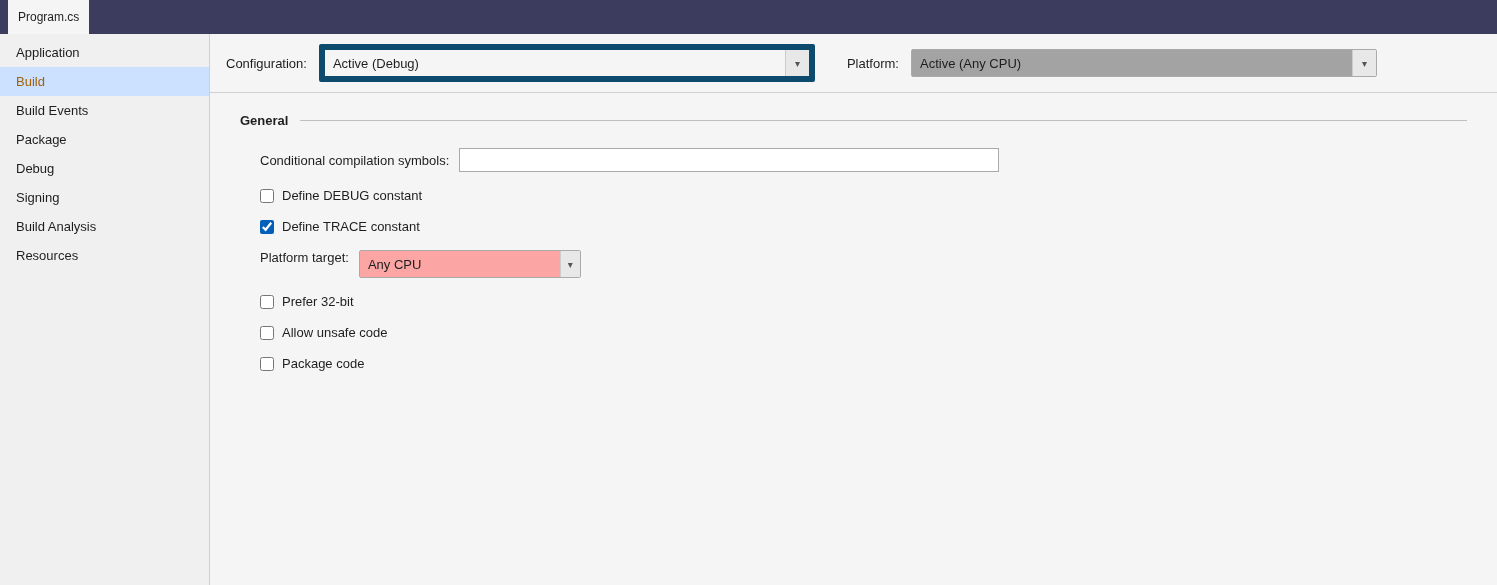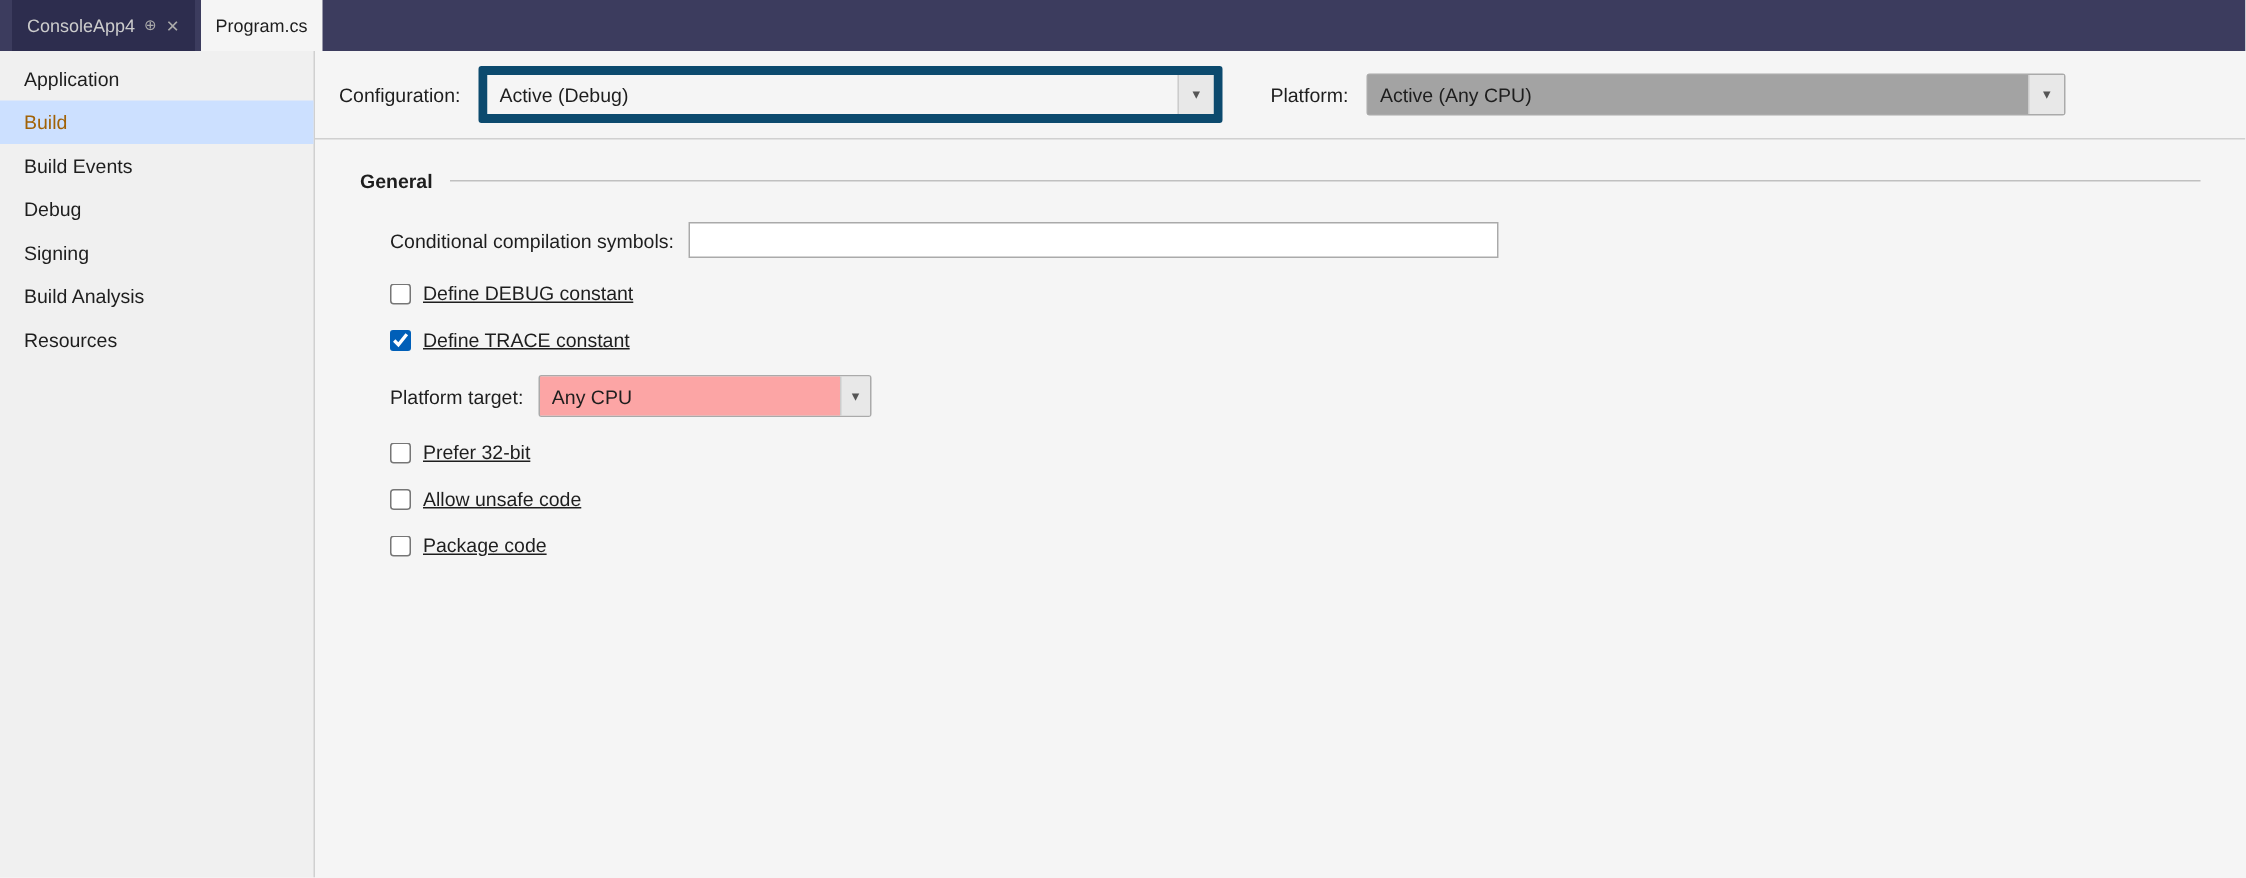--- a/index.html
+++ b/index.html
@@ -187,35 +187,33 @@
       padding: 0 6px;
       font-size: 13px;
     }
 
     .checkbox-row {
       display: flex;
       align-items: center;
       margin-bottom: 16px;
       margin-left: 20px;
       gap: 8px;
-      text-decoration: underline;
     }
     .checkbox-row input[type="checkbox"] {
       width: 14px;
       height: 14px;
       accent-color: #005fb8;
     }
     .checkbox-label {
       font-size: 13px;
       color: #1e1e1e;
     }
 
     .platform-row {
       display: flex;
-      align-items: center;
       margin-bottom: 16px;
       margin-left: 20px;
       gap: 10px;
     }
     .platform-row-label {
       font-size: 13px;
       color: #1e1e1e;
     }
     .platform-target-wrapper {
       border: 1px solid #aaa;
@@ -245,41 +243,39 @@
       background: #e8e8e8;
       border-left: 1px solid #ccc;
       font-size: 10px;
       color: #555;
     }
   </style>
 </head>
 <body>
 
 <div class="title-bar">
-  <div class="tab-inactive">
-    <span>ConsoleApp4</span>
-    <span style="font-size:10px; color:#aaa;">⊕</span>
-    <span style="font-size:11px; color:#aaa;">✕</span>
-  </div>
   <div class="tab-active">
     <span>Program.cs</span>
   </div>
 </div>
 
 <div class="main-layout">
 
   <div class="sidebar">
     <div class="sidebar-item">
       <span>Application</span>
     </div>
     <div class="sidebar-item active">
       <span>Build</span>
     </div>
     <div class="sidebar-item">
       <span>Build Events</span>
+    </div>
+    <div class="sidebar-item">
+      <span>Package</span>
     </div>
     <div class="sidebar-item">
       <span>Debug</span>
     </div>
     <div class="sidebar-item">
       <span>Signing</span>
     </div>
     <div class="sidebar-item">
       <span>Build Analysis</span>
     </div>

